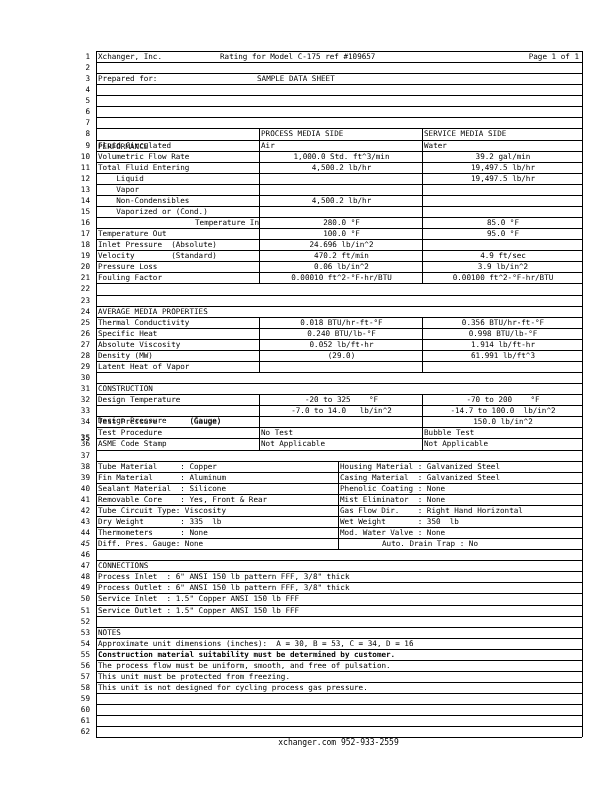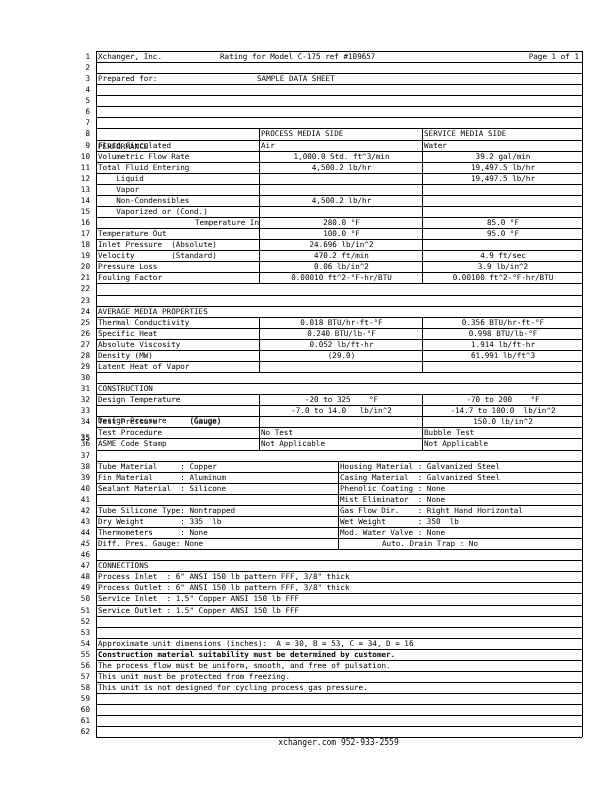--- a/index.html
+++ b/index.html
@@ -233,32 +233,34 @@
     <div class="cell " style="top: 438.45px; left: 96px; width: 163px;">ASME Code Stamp</div>
     <div class="cell " style="top: 438.45px; left: 259px; width: 163px;">Not Applicable</div>
     <div class="cell " style="top: 438.45px; left: 422px; width: 160px;">Not Applicable</div>
     <div class="vline" style="left: 338px; top: 460.59px; height: 88.56px;"></div>
     <div class="cell " style="top: 460.59px; left: 96px; width: 242px;">Tube Material     : Copper</div>
     <div class="cell " style="top: 460.59px; left: 338px; width: 244px;">Housing Material : Galvanized Steel</div>
     <div class="cell " style="top: 471.66px; left: 96px; width: 242px;">Fin Material      : Aluminum</div>
     <div class="cell " style="top: 471.66px; left: 338px; width: 244px;">Casing Material  : Galvanized Steel</div>
     <div class="cell " style="top: 482.73px; left: 96px; width: 242px;">Sealant Material  : Silicone</div>
     <div class="cell " style="top: 482.73px; left: 338px; width: 244px;">Phenolic Coating : None</div>
+    <div class="cell " style="top: 493.8px; left: 96px; width: 242px;">Removable Core    : Yes, Front &amp; Rear</div>
     <div class="cell " style="top: 493.8px; left: 338px; width: 244px;">Mist Eliminator  : None</div>
-    <div class="cell " style="top: 504.87px; left: 96px; width: 242px;">Tube Silicone Type: Nontrapped</div>
+    <div class="cell " style="top: 504.87px; left: 96px; width: 242px;">Tube Circuit Type: Viscosity</div>
     <div class="cell " style="top: 504.87px; left: 338px; width: 244px;">Gas Flow Dir.    : Right Hand Horizontal</div>
     <div class="cell " style="top: 515.94px; left: 96px; width: 242px;">Dry Weight        : 335  lb</div>
     <div class="cell " style="top: 515.94px; left: 338px; width: 244px;">Wet Weight       : 350  lb</div>
     <div class="cell " style="top: 527.01px; left: 96px; width: 242px;">Thermometers      : None</div>
     <div class="cell " style="top: 527.01px; left: 338px; width: 244px;">Mod. Water Valve : None</div>
     <div class="cell " style="top: 538.08px; left: 96px; width: 242px;">Diff. Pres. Gauge: None</div>
     <div class="cell " style="top: 538.08px; left: 338px; width: 244px; margin-left: 42px;">Auto. Drain Trap : No</div>
     <div class="cell " style="top: 560.22px; left: 96px; width: 486px;">CONNECTIONS</div>
     <div class="cell " style="top: 571.29px; left: 96px; width: 486px;">Process Inlet  : 6" ANSI 150 lb pattern FFF, 3/8" thick</div>
     <div class="cell " style="top: 582.36px; left: 96px; width: 486px;">Process Outlet : 6" ANSI 150 lb pattern FFF, 3/8" thick</div>
     <div class="cell " style="top: 593.43px; left: 96px; width: 486px;">Service Inlet  : 1.5" Copper ANSI 150 lb FFF</div>
     <div class="cell " style="top: 604.5px; left: 96px; width: 486px;">Service Outlet : 1.5" Copper ANSI 150 lb FFF</div>
+    <div class="cell " style="top: 626.64px; left: 96px; width: 486px;">NOTES</div>
     <div class="cell " style="top: 637.71px; left: 96px; width: 486px;">Approximate unit dimensions (inches):  A = 30, B = 53, C = 34, D = 16</div>
     <div class="cell " style="top: 648.78px; left: 96px; width: 486px; font-weight: bold;">Construction material suitability must be determined by customer.</div>
     <div class="cell " style="top: 659.85px; left: 96px; width: 486px;">The process flow must be uniform, smooth, and free of pulsation.</div>
     <div class="cell " style="top: 670.92px; left: 96px; width: 486px;">This unit must be protected from freezing.</div>
     <div class="cell " style="top: 681.99px; left: 96px; width: 486px;">This unit is not designed for cycling process gas pressure.</div>
   </div>
 
 </body></html>

